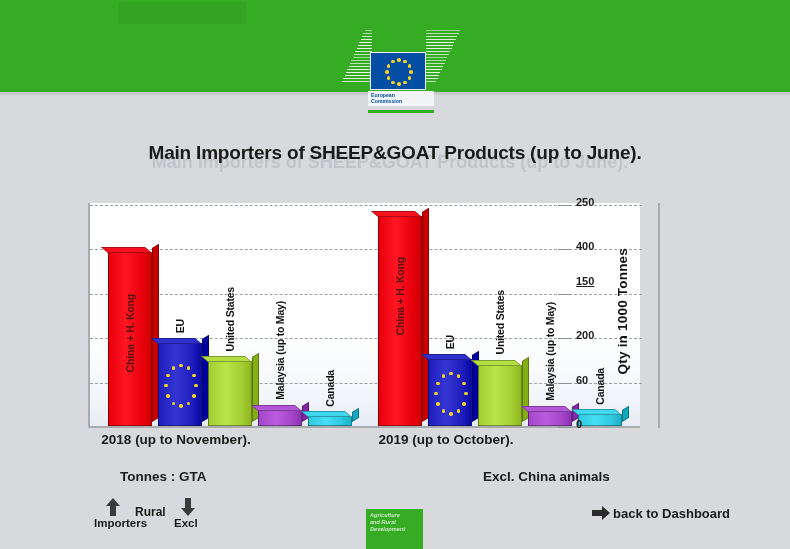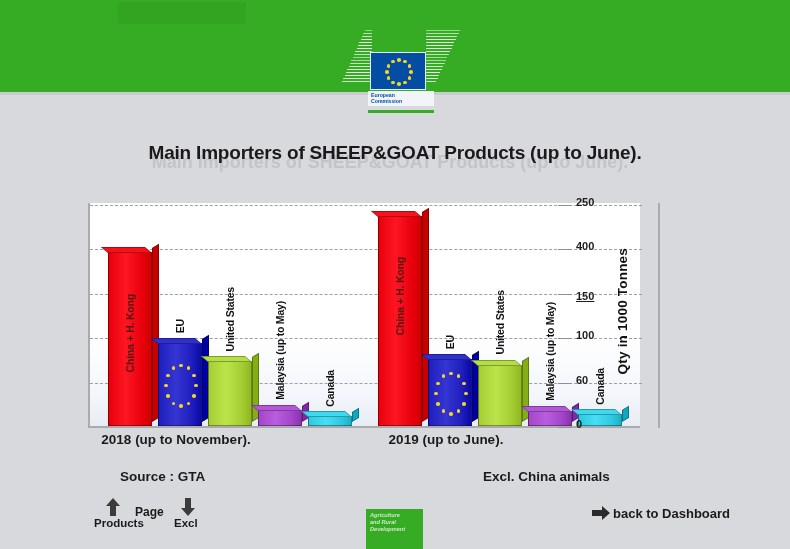--- a/index.html
+++ b/index.html
@@ -322,30 +322,30 @@
       </div>
       <div style="position: absolute; left: 488px; width: 44px; bottom: 15.544px; height: 1px;">
         <div class="bar-label">Canada</div>
       </div>
     </div>
   <div class="yaxis-line"></div>
 </div>
 <div class="yaxis-title">Qty in 1000 Tonnes</div>
 
 <div class="cat-label" id="cat0" style="left: 86px; width: 180px;">2018 (up to November).</div>
-<div class="cat-label" id="cat1" style="left: 356px; width: 180px;">2019 (up to June).</div>
-
-<div class="note note-source">Source : GTA</div>
+<div class="cat-label" id="cat1" style="left: 356px; width: 180px;">2019 (up to October).</div>
+
+<div class="note note-source">Tonnes : GTA</div>
 <div class="note note-excl">Excl. China animals</div>
 
 <svg class="arrow-up" viewBox="0 0 16 18">
   <path d="M8 0 L15 8 L11 8 L11 18 L5 18 L5 8 L1 8 Z" fill="#3b3b3b"></path>
 </svg>
-<div class="nav-prev">Products</div>
-<div class="nav-page">Page</div>
+<div class="nav-prev">Importers</div>
+<div class="nav-page">Rural</div>
 <svg class="arrow-down" viewBox="0 0 16 18">
   <path d="M8 18 L1 10 L5 10 L5 0 L11 0 L11 10 L15 10 Z" fill="#3b3b3b"></path>
 </svg>
 <div class="nav-next">Excl</div>
 
 <div class="agri-logo">
   <div>Agriculture</div>
   <div>and Rural</div>
   <div>Development</div>
 </div>
@@ -353,19 +353,19 @@
 <svg class="arrow-right" viewBox="0 0 18 14">
   <path d="M0 4 L10 4 L10 0 L18 7 L10 14 L10 10 L0 10 Z" fill="#2a2a2a"></path>
 </svg>
 <div class="back-dash">back to Dashboard</div>
 
 <div class="ytick" style="top: 427px;"></div>
 <div class="ylabel" style="top: 418px;">0</div>
 <div class="ytick" style="top: 382.6px;"></div>
 <div class="ylabel" style="top: 373.6px;">60</div>
 <div class="ytick" style="top: 338.2px;"></div>
-<div class="ylabel" style="top: 329.2px;">100</div>
+<div class="ylabel" style="top: 329.2px;">200</div>
 <div class="ytick" style="top: 293.8px;"></div>
-<div class="ylabel" style="top: 290px; text-decoration: underline;">150</div>
+<div class="ylabel" style="top: 275px; text-decoration: underline;">150</div>
 <div class="ytick" style="top: 249.4px;"></div>
 <div class="ylabel" style="top: 240.4px;">400</div>
 <div class="ytick" style="top: 205px;"></div>
 <div class="ylabel" style="top: 196px;">250</div>
 
 </body></html>

